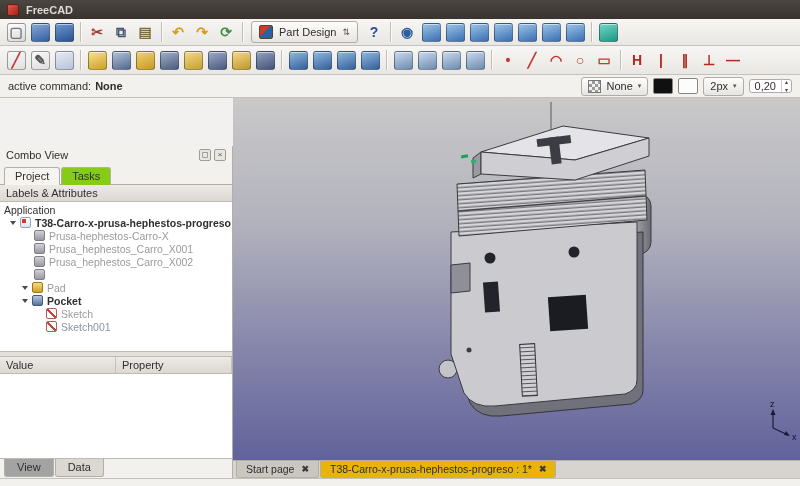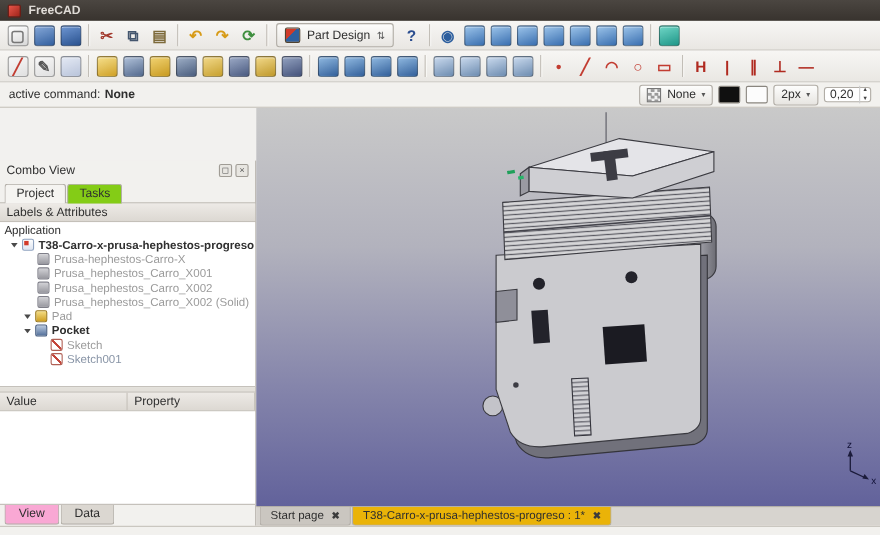--- a/index.html
+++ b/index.html
@@ -79,21 +79,21 @@
     background-image:linear-gradient(45deg, transparent 44%, #c4453a 44% 58%, transparent 58%); }
   .icon-pocket { background:linear-gradient(#b9c9de,#54719c); border:1px solid #41597d; }
   .splitter-h { height:5px; flex:none; background:#e3e0da; border-bottom:1px solid #bfbbb4; }
   .prop-header { display:flex; height:17px; flex:none;
     background:linear-gradient(#edeae6,#dcd8d2); border-bottom:1px solid #bfbbb4; }
   .prop-col { flex:1; padding:2px 6px; border-right:1px solid #c5c1ba; }
   .prop-body { flex:1; background:#fff; border-bottom:1px solid #bfbbb4; }
   .bottom-tabs { display:flex; gap:1px; padding:0 4px 2px; height:19px; flex:none; align-items:flex-start; }
   .btab { padding:2px 12px 3px; border:1px solid #b3afa8; border-top:none;
     border-radius:0 0 3px 3px; background:#dbd7d1; }
-  .btab.active { background:#f9a8d4; }
+  .btab.active { background:#a3a3a3; }
   
   .viewport-wrap { flex:1; min-width:0; display:flex; flex-direction:column; }
   .viewport { flex:1; position:relative;
     background:linear-gradient(180deg,#c9c9c9 0%,#b2b2bd 35%,#8585ab 70%,#62629b 100%); }
   .model { position:absolute; inset:0; width:100%; height:100%; }
   .vp-tabbar { height:18px; flex:none; display:flex; align-items:stretch; gap:1px; padding-left:3px;
     background:#d7d4cf; border-top:1px solid #b3afa8; }
   .vtab { display:flex; align-items:center; gap:7px; padding:0 9px; font-size:10.5px;
     border:1px solid #b3afa8; border-top:none; border-radius:0 0 3px 3px; background:#cac6c0; }
   .vtab.active { background:#eab308; }
@@ -331,21 +331,20 @@
       <div class="tree-row" style="padding-left:34px">
         <span class="ti icon-part"></span>
         <span class="tl gray">Prusa_hephestos_Carro_X001</span>
       </div>
       <div class="tree-row" style="padding-left:34px">
         <span class="ti icon-part"></span>
         <span class="tl gray">Prusa_hephestos_Carro_X002</span>
       </div>
       <div class="tree-row" style="padding-left:34px">
         <span class="ti icon-part"></span>
-        <span class="tl gray">Prusa_hephestos_Carro_X002 (Solid)</span>
       </div>
       <div class="tree-row" style="padding-left:22px">
         <span class="tw"></span>
         <span class="ti icon-pad"></span>
         <span class="tl gray">Pad</span>
       </div>
       <div class="tree-row" style="padding-left:22px">
         <span class="tw"></span>
         <span class="ti icon-pocket"></span>
         <span class="tl bold">Pocket</span>

